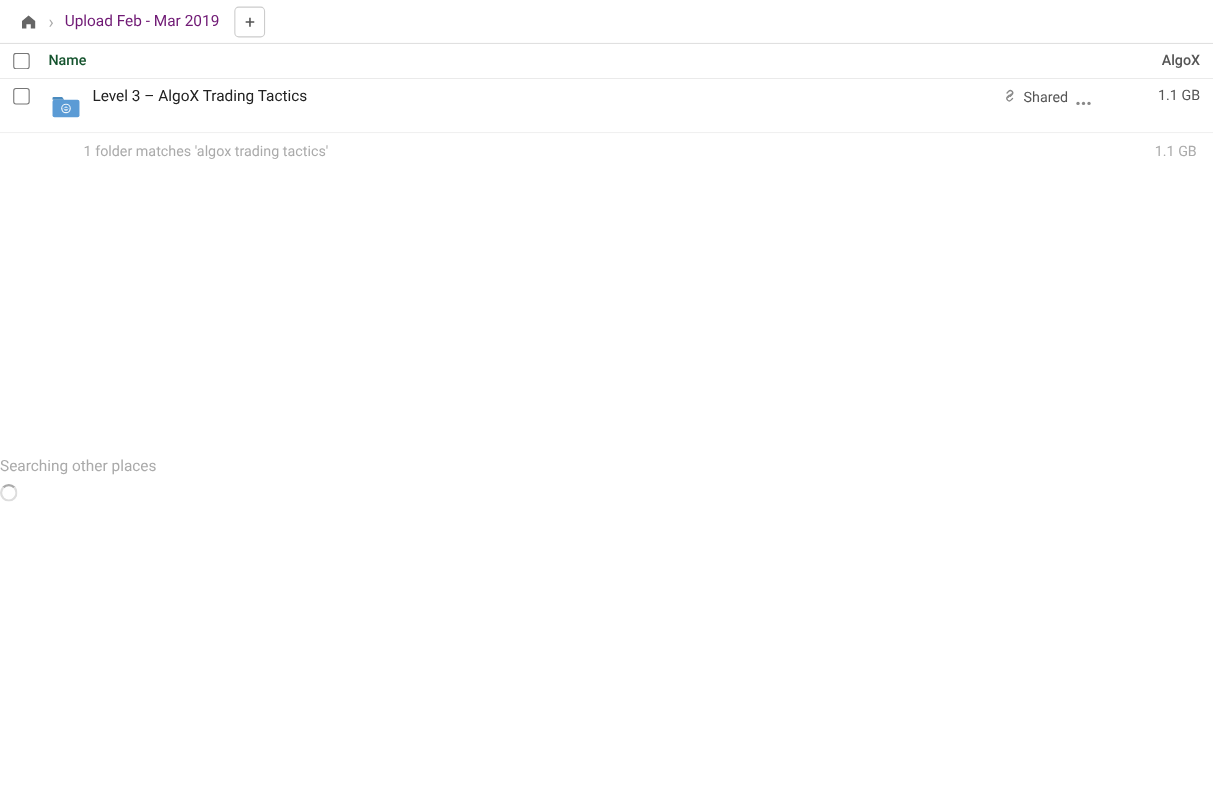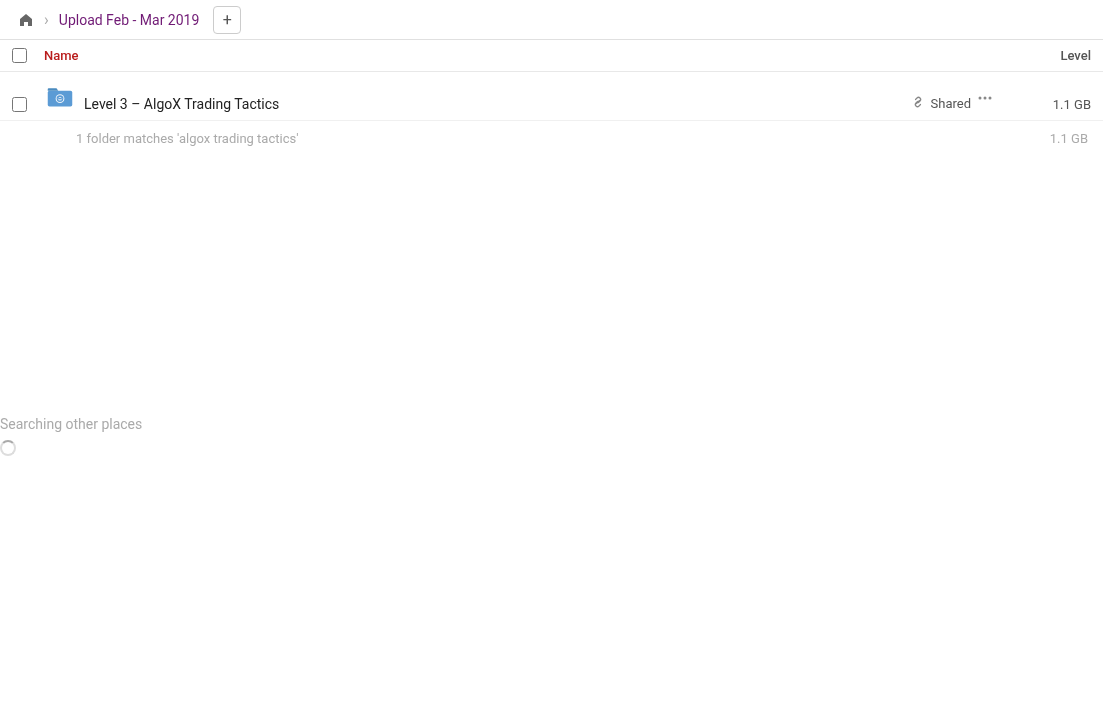--- a/index.html
+++ b/index.html
@@ -83,36 +83,36 @@
 
     .col-checkbox {
       width: 32px;
       display: flex;
       align-items: center;
     }
 
     .col-name {
       flex: 1;
       font-size: 13px;
-      color: #b91c1c;
+      color: #14532d;
       font-weight: 500;
     }
 
     .col-size {
       width: 80px;
       text-align: right;
       font-size: 13px;
       color: #555;
       font-weight: 500;
     }
 
     
     .file-row {
       display: flex;
-      align-items: flex-end;
+      align-items: flex-start;
       padding: 8px 12px;
       border-bottom: 1px solid #f0f0f0;
       background: #fff;
       cursor: pointer;
       min-height: 44px;
     }
 
     .file-checkbox {
       width: 32px;
       display: flex;
@@ -242,21 +242,21 @@
       <span>+</span>
     </div>
   </div>
 </div>
 
 <div class="column-header">
   <div class="col-checkbox">
     <input type="checkbox" style="">
   </div>
   <div class="col-name">Name</div>
-  <div class="col-size">Level</div>
+  <div class="col-size">AlgoX</div>
 </div>
 
 <div class="file-row">
   <div class="file-checkbox">
     <input type="checkbox" style="">
   </div>
   <div class="file-icon-wrap">
     <svg class="folder-svg" viewBox="0 0 32 32" fill="none">
 
       <rect x="2" y="10" width="28" height="18" rx="2" ry="2" fill="#5b9bd5"></rect>

